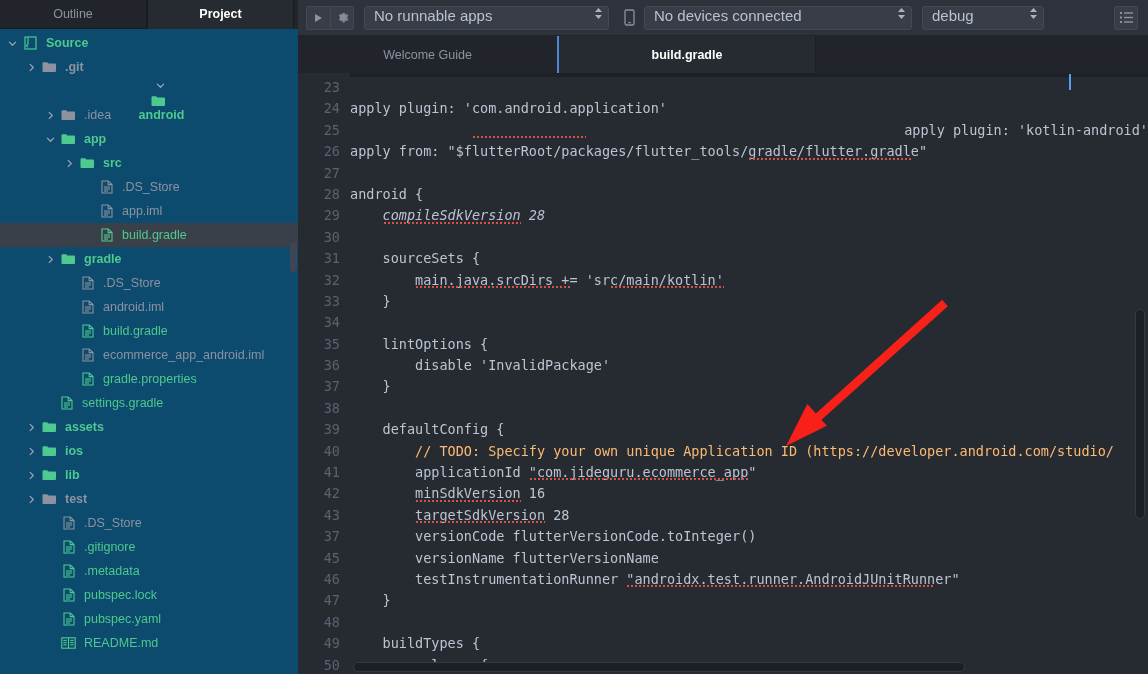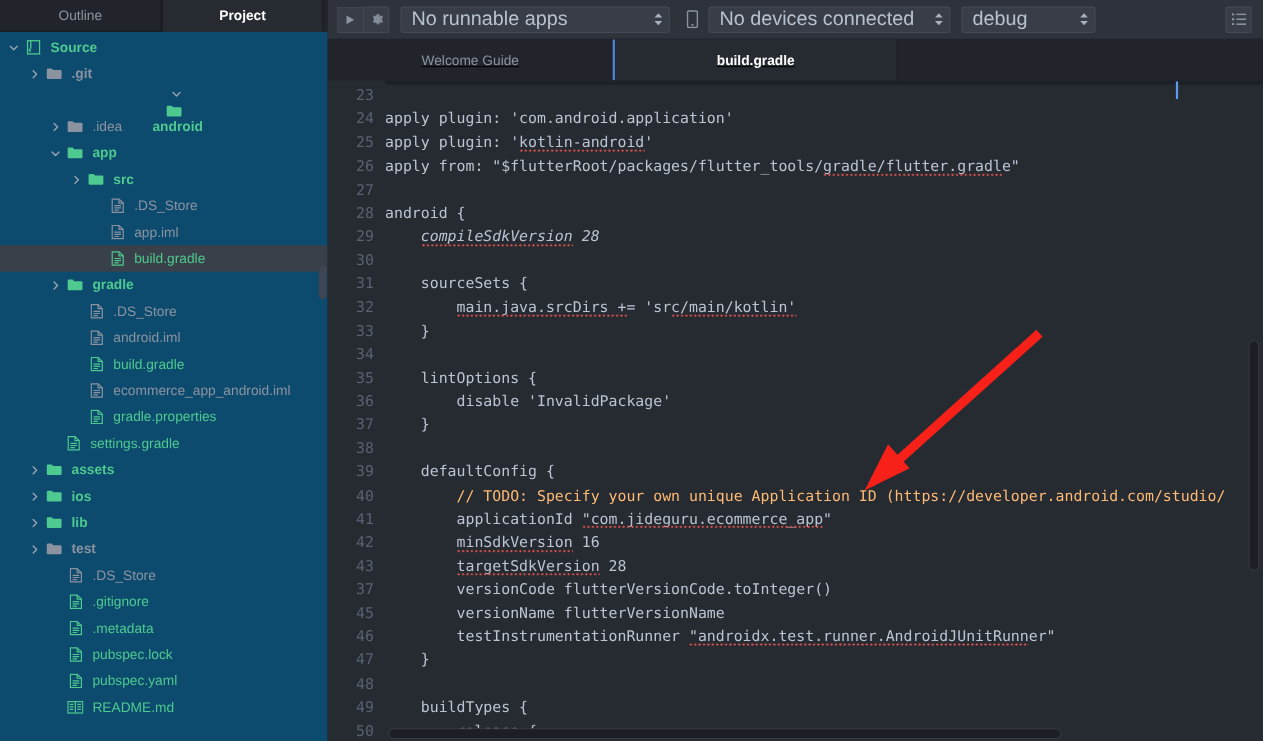--- a/index.html
+++ b/index.html
@@ -80,29 +80,29 @@
   }
   .tb-btn {
     width:24px; height:24px; background:#383d47; border:1px solid #434955;
     display:flex; align-items:center; justify-content:center; border-radius:2px;
     color:#8b93a1; cursor:pointer;
   }
   .tb-btn.first { border-right:none; border-radius:2px 0 0 2px; }
   .tb-btn.second { border-radius:0 2px 2px 0; }
   .combo {
     height:24px; background:#383d47; border:1px solid #434955; border-radius:3px;
-    display:flex; align-items:center; justify-content:space-between;
-    padding:0 5px 0 9px; color:#b9c2d0; font-size:18px; cursor:pointer;
+    display:flex; justify-content:space-between;
+    padding:0 5px 0 9px; color:#b9c2d0; font-size:15px; cursor:pointer;
   }
   .combo .spin { display:flex; flex-direction:column; align-items:center; margin-left:8px; }
   .phone-ic { width:16px; height:22px; margin:0 7px 0 12px; display:flex; align-items:center; justify-content:center; }
   .tb-right { margin-left:auto; }
 
   
-  #editor-tabs { height:37px; flex:0 0 37px; background:#21252b; display:flex; align-items:stretch;text-decoration:underline; }
+  #editor-tabs { height:37px; flex:0 0 37px; background:#21252b; display:flex; align-items:stretch; }
   .etab {
     display:flex; align-items:center; justify-content:center;
     font-size:12.5px; cursor:default; position:relative;
   }
   .etab.welcome { width:259px; color:#8b93a1; background:#21252b; }
   .etab.active {
     width:259px; color:#ffffff; font-weight:bold; background:#262a31;
     border-left:2px solid #4b86d8; border-right:1px solid #1b1e24;
   }
   .etab.filler { flex:1 1 auto; background:#21252b; }
@@ -527,21 +527,21 @@
               <polygon points="4.5,12 8,8 1,8"></polygon>
             </svg>
         </span>
       </div>
       <span class="phone-ic">
         <svg width="11" height="17" viewBox="0 0 11 17" fill="none" stroke="#8b93a1" stroke-width="1.3">
           <rect x="1" y="1" width="9" height="15" rx="1.4"></rect>
             <line x1="4.2" y1="13.6" x2="6.8" y2="13.6"></line>
         </svg>
       </span>
-      <div class="combo" style="width:220px">
+      <div class="combo" style="width:268px">
         <span>No devices connected</span>
         <span class="spin">
           <svg width="9" height="13" viewBox="0 0 9 13" fill="#aab2c0">
               <polygon points="4.5,1 8,5 1,5"></polygon>
               <polygon points="4.5,12 8,8 1,8"></polygon>
             </svg>
         </span>
       </div>
       <div class="combo" style="width:122px; margin-left:10px">
         <span>debug</span>
@@ -603,21 +603,21 @@
           <div class="gl">46</div>
           <div class="gl">47</div>
           <div class="gl">48</div>
           <div class="gl">49</div>
           <div class="gl">50</div>
         </div>
       <div id="code-lines">
           <div style="height: 4px;"></div>
           <div class="cl" style="position: relative;"><span></span></div>
           <div class="cl" style="position: relative;"><span>apply plugin: 'com.android.application'</span></div>
-          <div class="cl" style="position: relative;"><span>apply plugin: 'kotlin-android'</span><span style="position: absolute; left: 121.95px; width: 113.82px; bottom: 3px; height: 2px; background-image: radial-gradient(circle, rgb(215, 80, 74) 0.9px, transparent 1.1px); background-size: 4px 2px; background-repeat: repeat-x;"></span></div>
+          <div class="cl" style="position: relative; text-align: right;"><span>apply plugin: 'kotlin-android'</span><span style="position: absolute; left: 121.95px; width: 113.82px; bottom: 3px; height: 2px; background-image: radial-gradient(circle, rgb(215, 80, 74) 0.9px, transparent 1.1px); background-size: 4px 2px; background-repeat: repeat-x;"></span></div>
           <div class="cl" style="position: relative;"><span>apply from: "$flutterRoot/packages/flutter_tools/gradle/flutter.gradle"</span><span style="position: absolute; left: 398.37px; width: 162.6px; bottom: 3px; height: 2px; background-image: radial-gradient(circle, rgb(215, 80, 74) 0.9px, transparent 1.1px); background-size: 4px 2px; background-repeat: repeat-x;"></span></div>
           <div class="cl" style="position: relative;"><span></span></div>
           <div class="cl" style="position: relative;"><span>android {</span></div>
           <div class="cl" style="position: relative; font-style: italic;"><span>    compileSdkVersion 28</span><span style="position: absolute; left: 32.52px; width: 138.21px; bottom: 3px; height: 2px; background-image: radial-gradient(circle, rgb(215, 80, 74) 0.9px, transparent 1.1px); background-size: 4px 2px; background-repeat: repeat-x;"></span></div>
           <div class="cl" style="position: relative;"><span></span></div>
           <div class="cl" style="position: relative;"><span>    sourceSets {</span></div>
           <div class="cl" style="position: relative;"><span>        main.java.srcDirs += 'src/main/kotlin'</span><span style="position: absolute; left: 65.04px; width: 154.47px; bottom: 3px; height: 2px; background-image: radial-gradient(circle, rgb(215, 80, 74) 0.9px, transparent 1.1px); background-size: 4px 2px; background-repeat: repeat-x;"></span><span style="position: absolute; left: 260.16px; width: 113.82px; bottom: 3px; height: 2px; background-image: radial-gradient(circle, rgb(215, 80, 74) 0.9px, transparent 1.1px); background-size: 4px 2px; background-repeat: repeat-x;"></span></div>
           <div class="cl" style="position: relative;"><span>    }</span></div>
           <div class="cl" style="position: relative;"><span></span></div>
           <div class="cl" style="position: relative;"><span>    lintOptions {</span></div>

